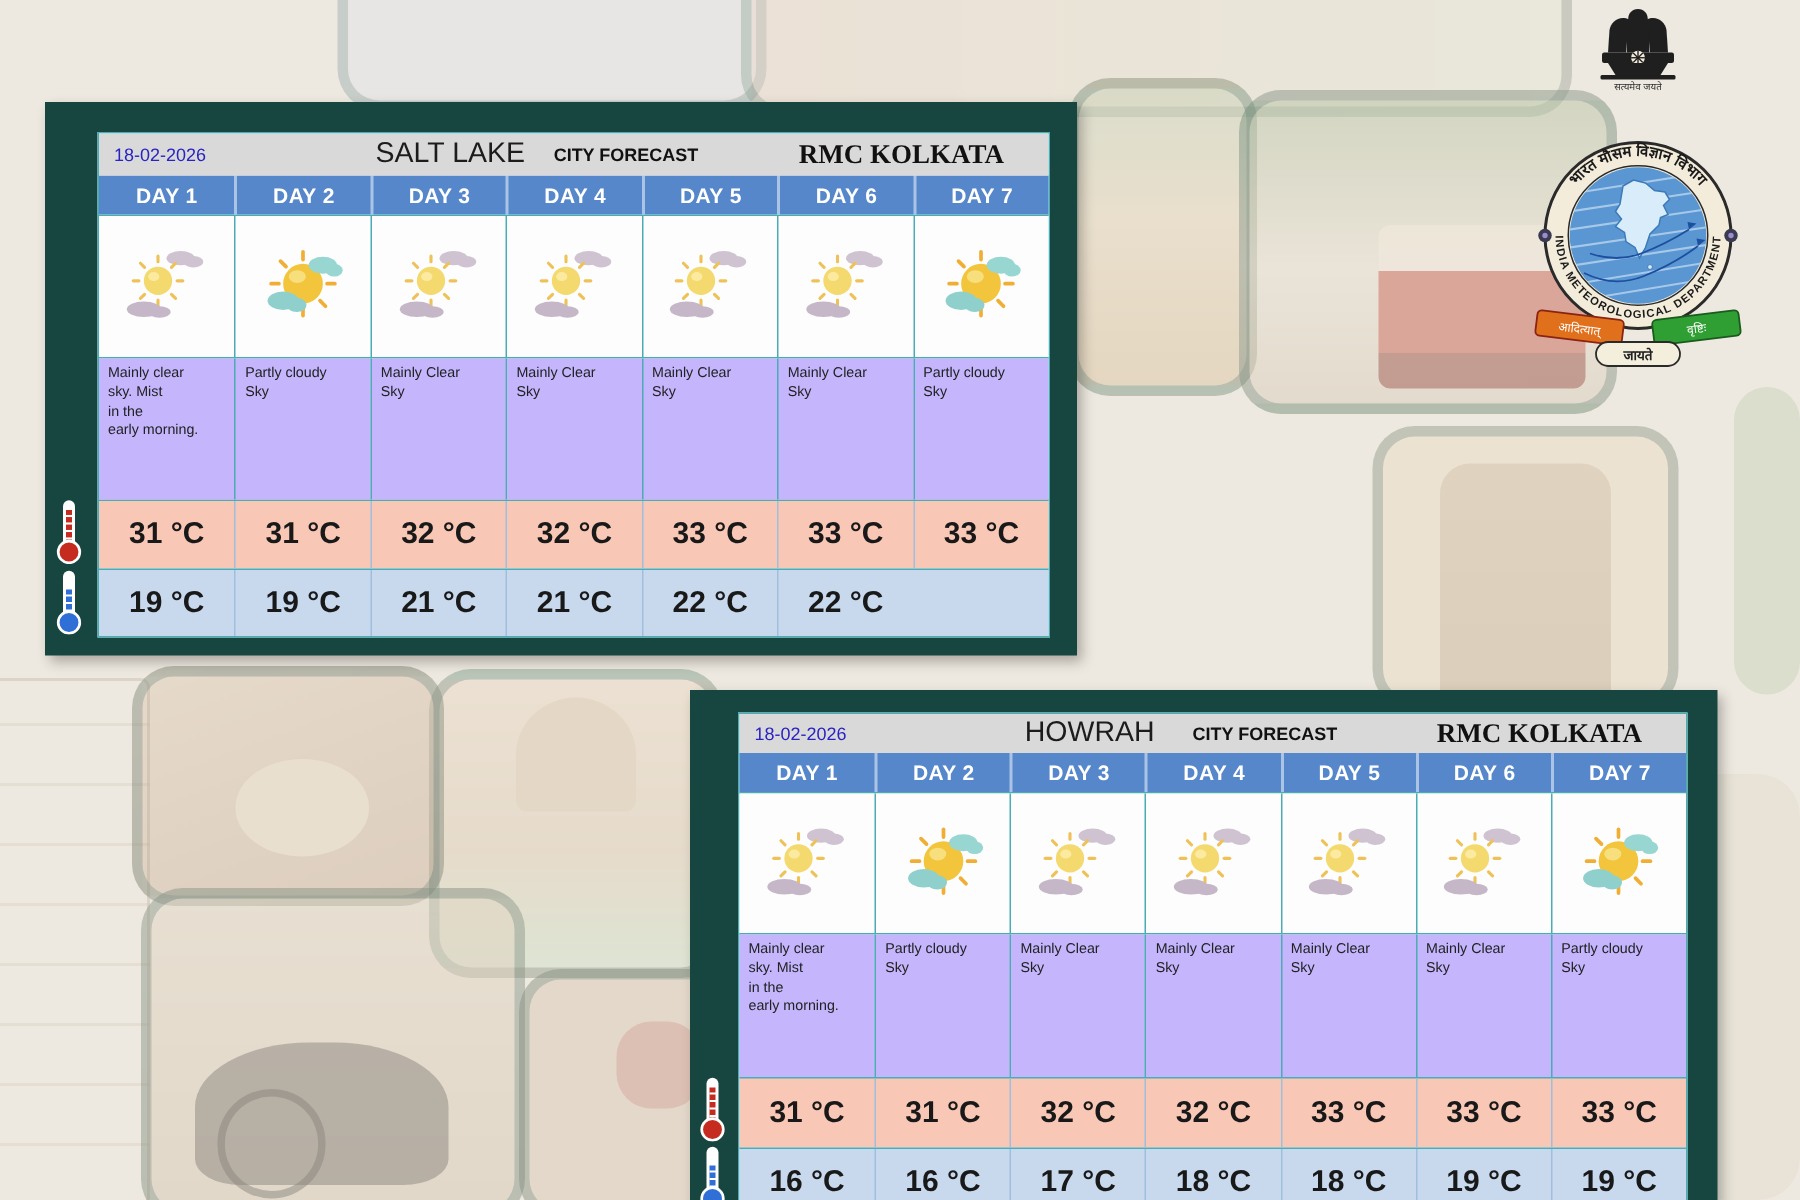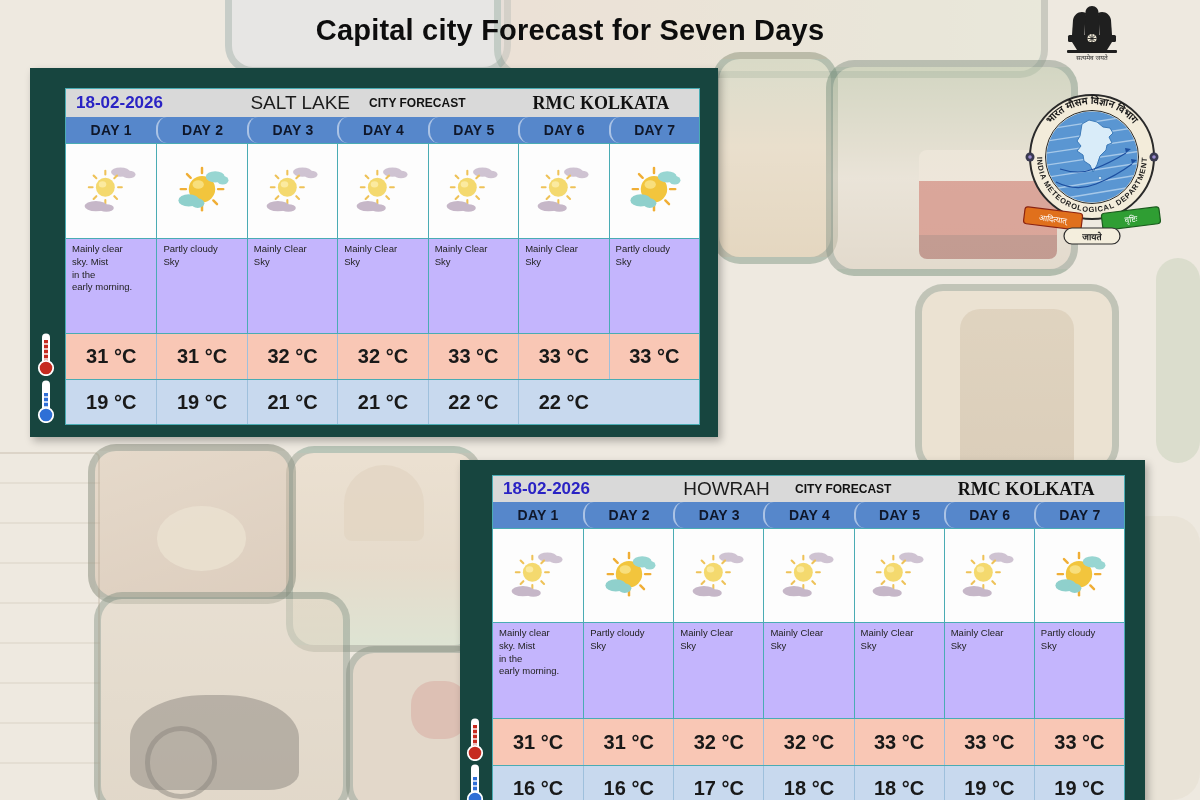--- a/index.html
+++ b/index.html
@@ -56,33 +56,33 @@
   .card{position:absolute;background:var(--frame-teal,#17453f);
         box-shadow:3px 4px 8px rgba(0,0,0,.28);}
   .card1{left:30px;top:68px;width:688px;height:369px;padding:20px 18px 0 35px;box-sizing:border-box;}
   .card2{left:460px;top:460px;width:685px;height:352px;padding:15px 20px 0 32px;box-sizing:border-box;}
   .card-inner{background:#ffffff;border:1.5px solid var(--cell-border,#4aacb4);box-sizing:border-box;}
 
   .card-top{position:relative;background:var(--band-gray,#d9d9d9);}
   .card1 .card-top{height:28px;}
   .card2 .card-top{height:26px;}
   .card-top span{position:absolute;top:50%;transform:translateY(-50%);white-space:nowrap;}
-  .ct-date{left:10px;color:var(--date-blue,#2a23c4);font-weight:bold;font-size:17px;}
+  .ct-date{left:10px;color:var(--date-blue,#2a23c4);font-weight:normal;font-size:12px;}
   .ct-city{left:37%;transform:translate(-50%,-50%) !important;font-size:19px;color:#1c1c1c;text-align:center;}
   .ct-label{left:55.5%;transform:translate(-50%,-50%) !important;font-size:12px;font-weight:bold;color:#111;}
   .ct-org{left:84.5%;transform:translate(-50%,-50%) !important;
           font-family:"Liberation Serif",serif;font-weight:bold;font-size:18px;color:#111;}
 
   .row{display:grid;grid-template-columns:repeat(7,1fr);}
   .cell{min-width:0;}
   .day-row{background:var(--day-blue,#5687cb);}
   .card1 .day-row{height:26px;}
   .card2 .day-row{height:26px;}
-  .day-cell{display:flex;align-items:center;justify-content:center;color:#0f172a;
-            font-weight:bold;font-size:14px;letter-spacing:.3px;border-radius:11px;}
+  .day-cell{display:flex;align-items:center;justify-content:center;color:#ffffff;
+            font-weight:bold;font-size:14px;letter-spacing:.3px;}
   .day-cell + .day-cell{border-left:2px solid rgba(255,255,255,.5);}
 
   .icon-row,.desc-row,.max-row,.min-row{border-top:1.5px solid var(--cell-border,#4aacb4);}
   .card1 .icon-row{height:94px;} .card2 .icon-row{height:93px;}
   .icon-cell{display:flex;align-items:center;justify-content:center;background:#fdfdfd;}
   .icon-cell + .icon-cell,.desc-cell + .desc-cell{border-left:1.5px solid var(--cell-border,#4aacb4);}
   .card1 .desc-row{height:94px;} .card2 .desc-row{height:95px;}
   .desc-cell{padding:4px 6px;font-size:9.5px;line-height:1.35;color:#222;
              white-space:pre-line;background:#c4b5fd;}
   .card1 .max-row{height:45px;} .card2 .max-row{height:46px;}
@@ -108,21 +108,20 @@
   <div class="photo ph-tram"></div>
   <div class="photo ph-arch"></div>
   <div class="photo ph-victoria"></div>
   <div class="photo ph-chai"></div>
   <div class="photo ph-rickshaw"></div>
   <div class="photo ph-rickshaw2"></div>
   <div class="photo sketch-left"></div>
   <div class="photo strip-right"></div>
   <div class="photo ph-rightlow"></div>
 
-  <h1 class="title">Capital city Forecast for Seven Days</h1>
 
   <div class="imd-logo">
     <svg width="160" height="244" viewBox="0 0 160 244">
 
       <g transform="translate(80,6)" fill="#1f1f1f">
         <path d="M0,-2 C-4,-2 -6.5,1 -6.5,4.5 L-7.5,12 L-7.5,27 L7.5,27 L7.5,12 L6.5,4.5 C6.5,1 4,-2 0,-2 Z"></path>
         <path d="M-6,5 C-12,2 -18,6 -19,12 L-20,27 L-8,27 Z"></path>
         <path d="M6,5 C12,2 18,6 19,12 L20,27 L8,27 Z"></path>
         <rect x="-24" y="27" width="48" height="7" rx="1.5"></rect>
         <circle cx="0" cy="30.5" r="4.6" fill="#f3ecda"></circle>

